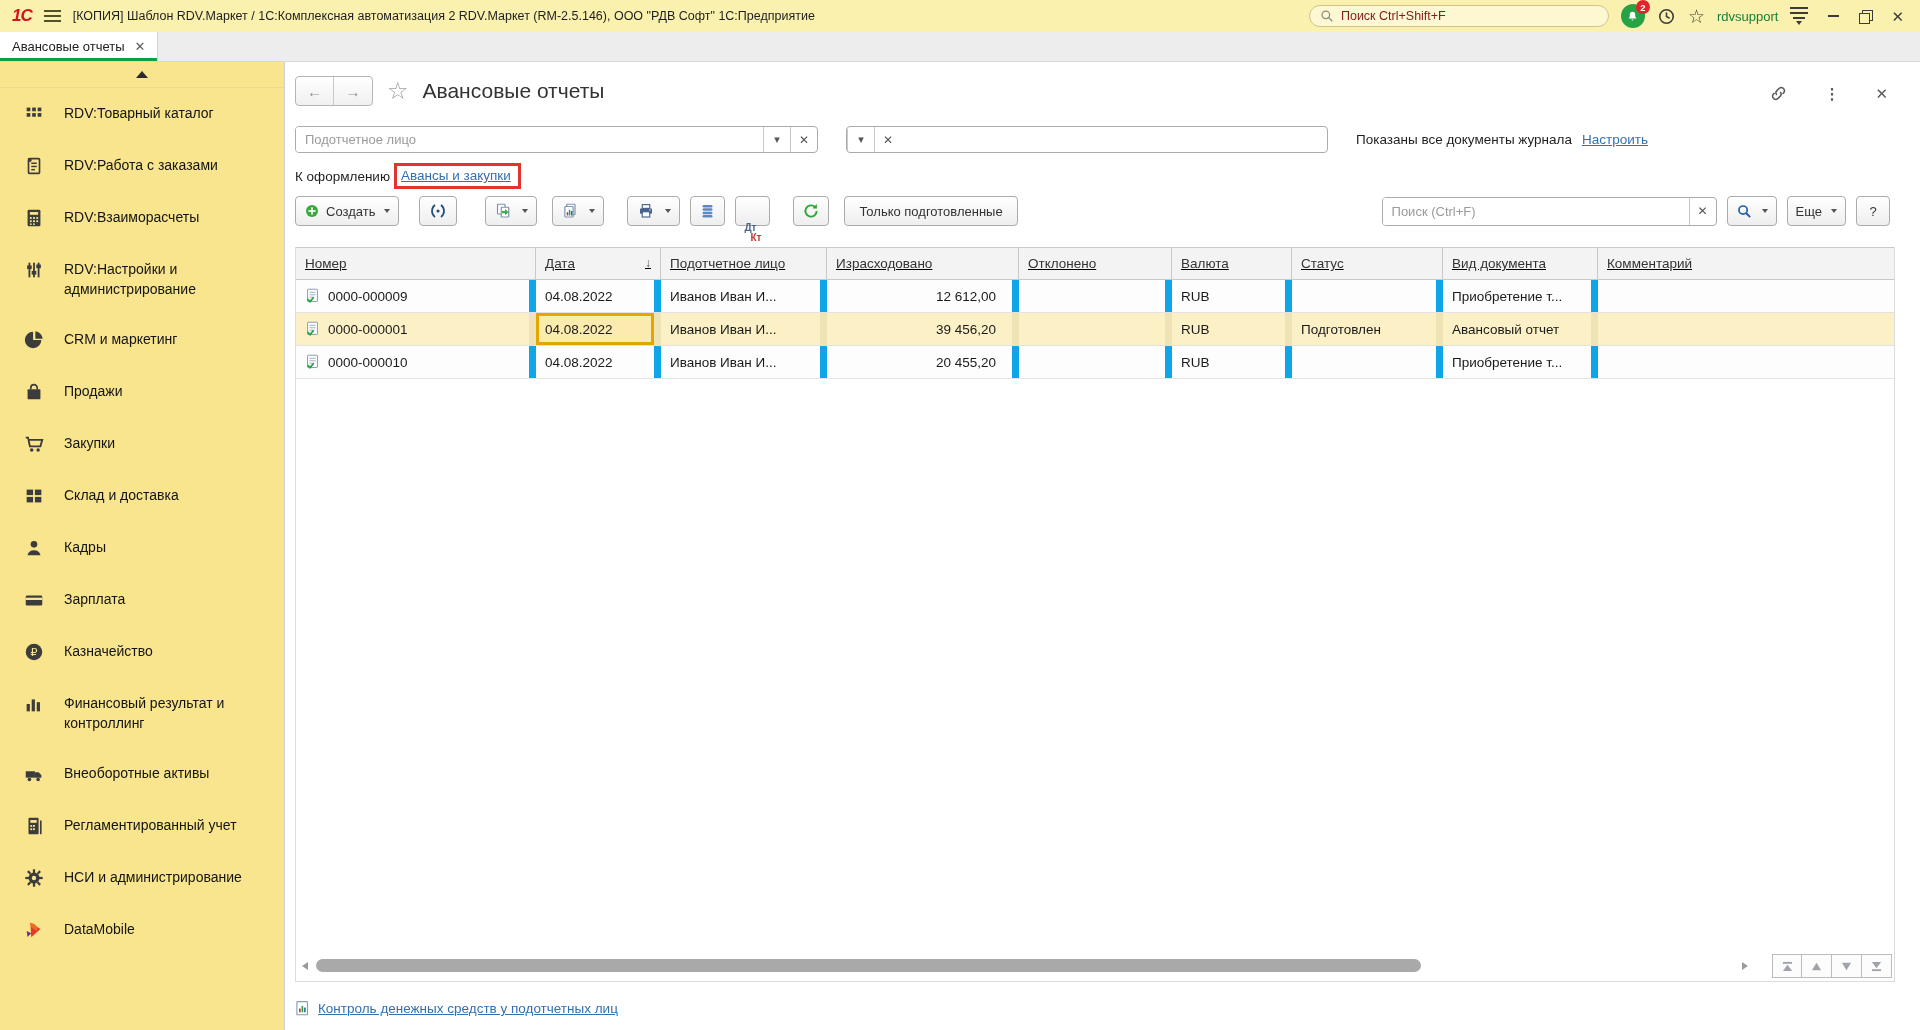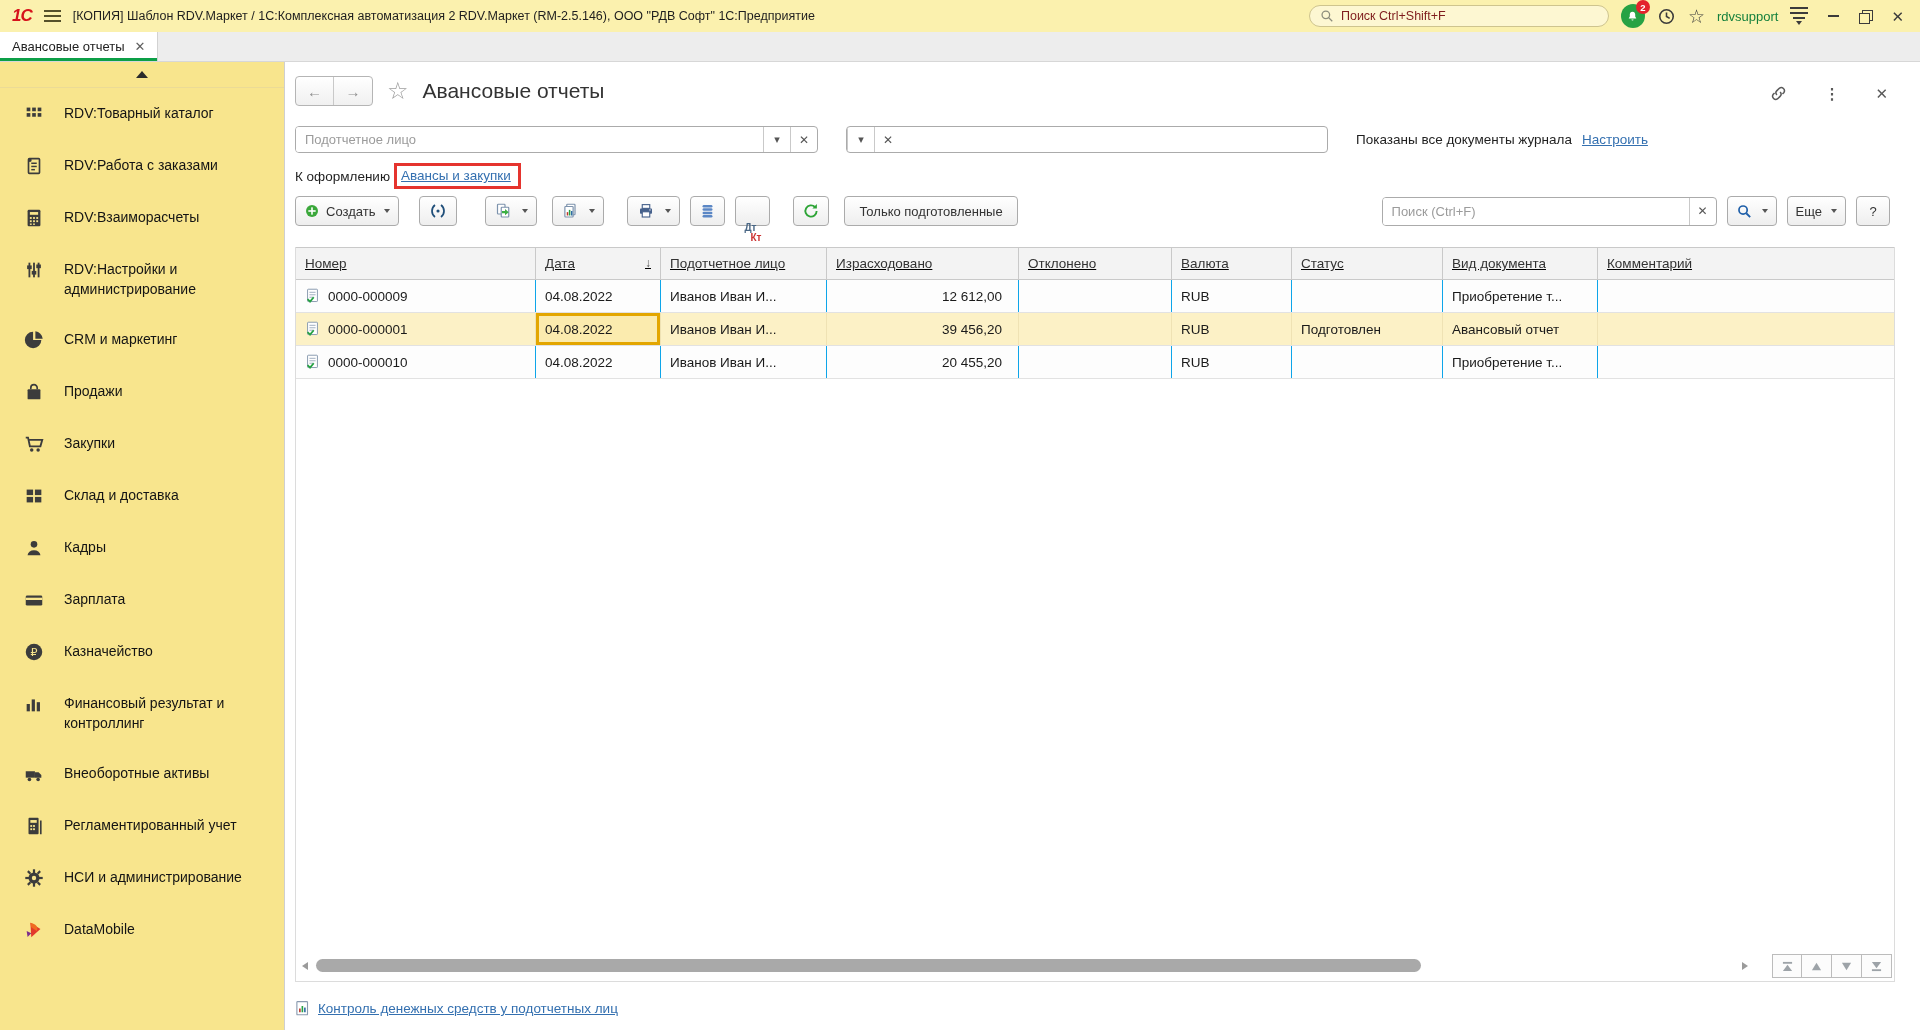--- a/index.html
+++ b/index.html
@@ -76,21 +76,21 @@
   .dtkt .dt { color:#4A6785; } .dtkt .kt { color:#CC3333; margin-left:6px; }
   .search-field { margin-left:auto; width:335px; }
   .qbtn { justify-content:center; }
 
   
   .grid-area { position:absolute; top:185px; left:10px; width:1600px; height:735px; border-left:1px solid #DCDCDC; border-right:1px solid #DCDCDC; border-bottom:1px solid #DCDCDC; }
   .g-header { display:flex; height:33px; background:#F3F3F3; border-top:1px solid #C9C9C9; border-bottom:1px solid #C9C9C9;text-decoration:underline; }
   .g-header .hcell { font-size:13.5px; color:#333; padding:0 9px; line-height:31px; border-right:1px solid #C9C9C9; display:flex; align-items:center; }
   .g-header .hcell:last-child { border-right:none; }
   .g-row { display:flex; height:33px; border-bottom:1px solid #E2E2E2; background:#FDFDFD; }
-  .g-row .cell { font-size:13.5px; color:#1A1A1A; padding:0 9px; line-height:31px; border-right:1px solid #0ea5e9; white-space:nowrap; overflow:hidden; display:flex; align-items:center; gap:8px; }
+  .g-row .cell { font-size:13.5px; color:#1A1A1A; padding:0 9px; line-height:31px; border-right:7px solid #0ea5e9; white-space:nowrap; overflow:hidden; display:flex; align-items:center; gap:8px; }
   .g-row .cell:last-child { border-right:none; }
   .g-row.selected { background:#FCF1C6; }
   .g-row.selected .cell { border-right-color:#EFE2B4; }
   .cell.active-cell { box-shadow: inset 0 0 0 3px #E3A600; background:#FBEBAE; }
   .c0{width:240px;flex:none} .c1{width:125px;flex:none} .c2{width:166px;flex:none} .c3{width:192px;flex:none}
   .c4{width:153px;flex:none} .c5{width:120px;flex:none} .c6{width:151px;flex:none} .c7{width:155px;flex:none} .c8{flex:1}
   .cell.num { justify-content:flex-end; padding-right:16px; }
   .sort-arrow { margin-left:auto; color:#555; font-size:12px; }
 
   

